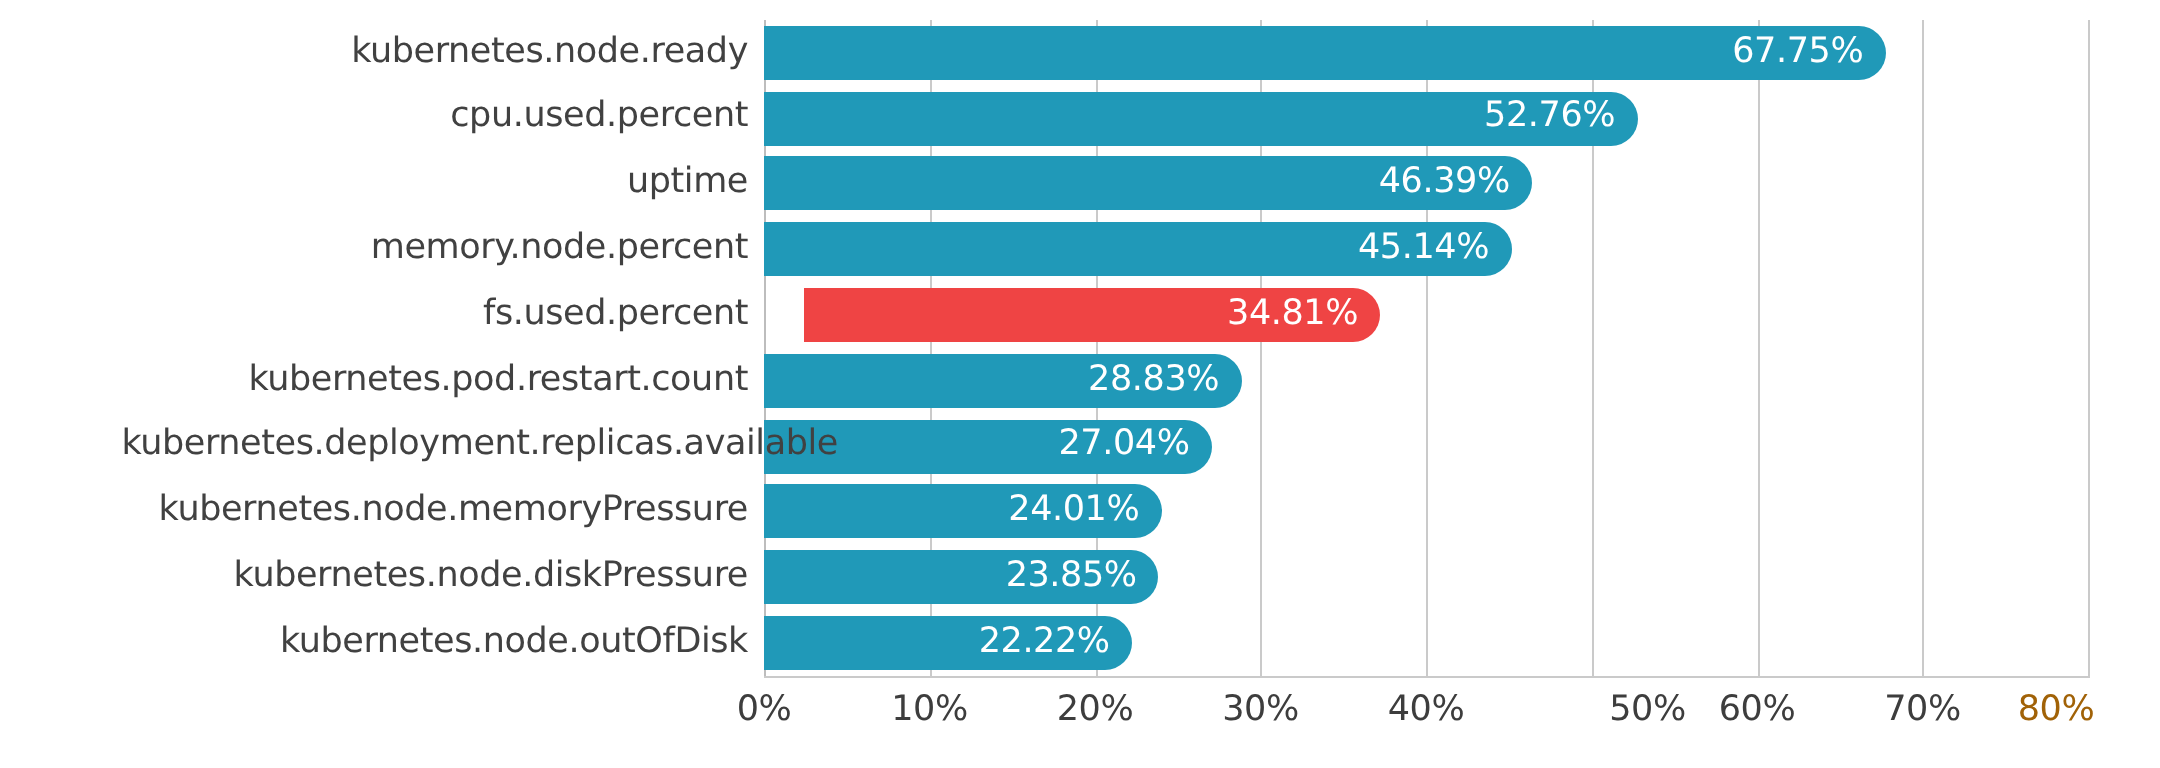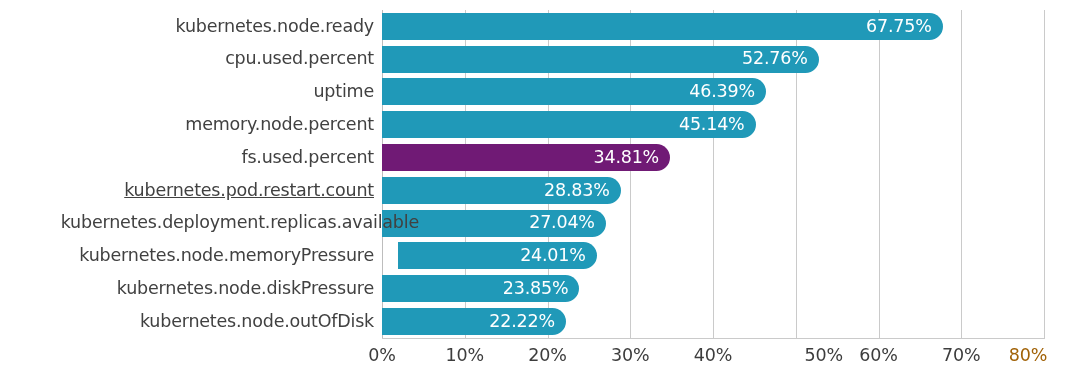--- a/index.html
+++ b/index.html
@@ -169,36 +169,36 @@
           <div class="bar" style="width: 383.877px; background: rgb(32, 153, 184);">
             <span class="bar-value" style="color: rgb(255, 255, 255);">46.39%</span>
           </div>
         </div>
         <div class="bar-row" style="top: 98.4px;">
           <div class="bar" style="width: 373.534px; background: rgb(32, 153, 184);">
             <span class="bar-value" style="color: rgb(255, 255, 255);">45.14%</span>
           </div>
         </div>
         <div class="bar-row" style="top: 131.2px;">
-          <div class="bar" style="width: 288.053px; background: #701a75;">
+          <div class="bar" style="width: 288.053px; background: #ef4444; margin-left: 20px;">
             <span class="bar-value" style="color: rgb(255, 255, 255);">34.81%</span>
           </div>
         </div>
         <div class="bar-row" style="top: 164px;">
           <div class="bar" style="width: 238.568px; background: rgb(32, 153, 184);">
             <span class="bar-value" style="color: rgb(255, 255, 255);">28.83%</span>
           </div>
         </div>
         <div class="bar-row" style="top: 196.8px;">
           <div class="bar" style="width: 223.756px; background: rgb(32, 153, 184);">
             <span class="bar-value" style="color: rgb(255, 255, 255); text-align: right;">27.04%</span>
           </div>
         </div>
         <div class="bar-row" style="top: 229.6px;">
-          <div class="bar" style="width: 198.683px; background: rgb(32, 153, 184); margin-left: 16px;">
+          <div class="bar" style="width: 198.683px; background: rgb(32, 153, 184);">
             <span class="bar-value" style="color: rgb(255, 255, 255);">24.01%</span>
           </div>
         </div>
         <div class="bar-row" style="top: 262.4px;">
           <div class="bar" style="width: 197.359px; background: rgb(32, 153, 184);">
             <span class="bar-value" style="color: rgb(255, 255, 255);">23.85%</span>
           </div>
         </div>
         <div class="bar-row" style="top: 295.2px;">
           <div class="bar" style="width: 183.87px; background: rgb(32, 153, 184);">
@@ -209,21 +209,21 @@
   </div>
 
   <div id="axis-baseline"></div>
 
   <div id="cat-labels">
       <div class="cat-label" style="top: 0px; color: rgb(65, 65, 65);">kubernetes.node.ready</div>
       <div class="cat-label" style="top: 32.8px; color: rgb(65, 65, 65);">cpu.used.percent</div>
       <div class="cat-label" style="top: 65.6px; color: rgb(65, 65, 65);">uptime</div>
       <div class="cat-label" style="top: 98.4px; color: rgb(65, 65, 65);">memory.node.percent</div>
       <div class="cat-label" style="top: 131.2px; color: rgb(65, 65, 65);">fs.used.percent</div>
-      <div class="cat-label" style="top: 164px; color: rgb(65, 65, 65); text-decoration: underline;">kubernetes.pod.restart.count</div>
+      <div class="cat-label" style="top: 164px; color: rgb(65, 65, 65);">kubernetes.pod.restart.count</div>
       <div class="cat-label" style="top: 196.8px; color: rgb(65, 65, 65); margin-left: 45px;">kubernetes.deployment.replicas.available</div>
       <div class="cat-label" style="top: 229.6px; color: rgb(65, 65, 65);">kubernetes.node.memoryPressure</div>
       <div class="cat-label" style="top: 295.2px; color: rgb(65, 65, 65);">kubernetes.node.outOfDisk</div>
       <div class="cat-label" style="top: 262.4px; color: rgb(65, 65, 65);">kubernetes.node.diskPressure</div>
     </div>
 
   <div id="tick-labels">
       <div class="tick-label" style="left: 382px; color: rgb(61, 61, 61);">0%</div>
       <div class="tick-label" style="left: 464.75px; color: rgb(61, 61, 61);">10%</div>
       <div class="tick-label" style="left: 547.5px; color: rgb(61, 61, 61);">20%</div>

